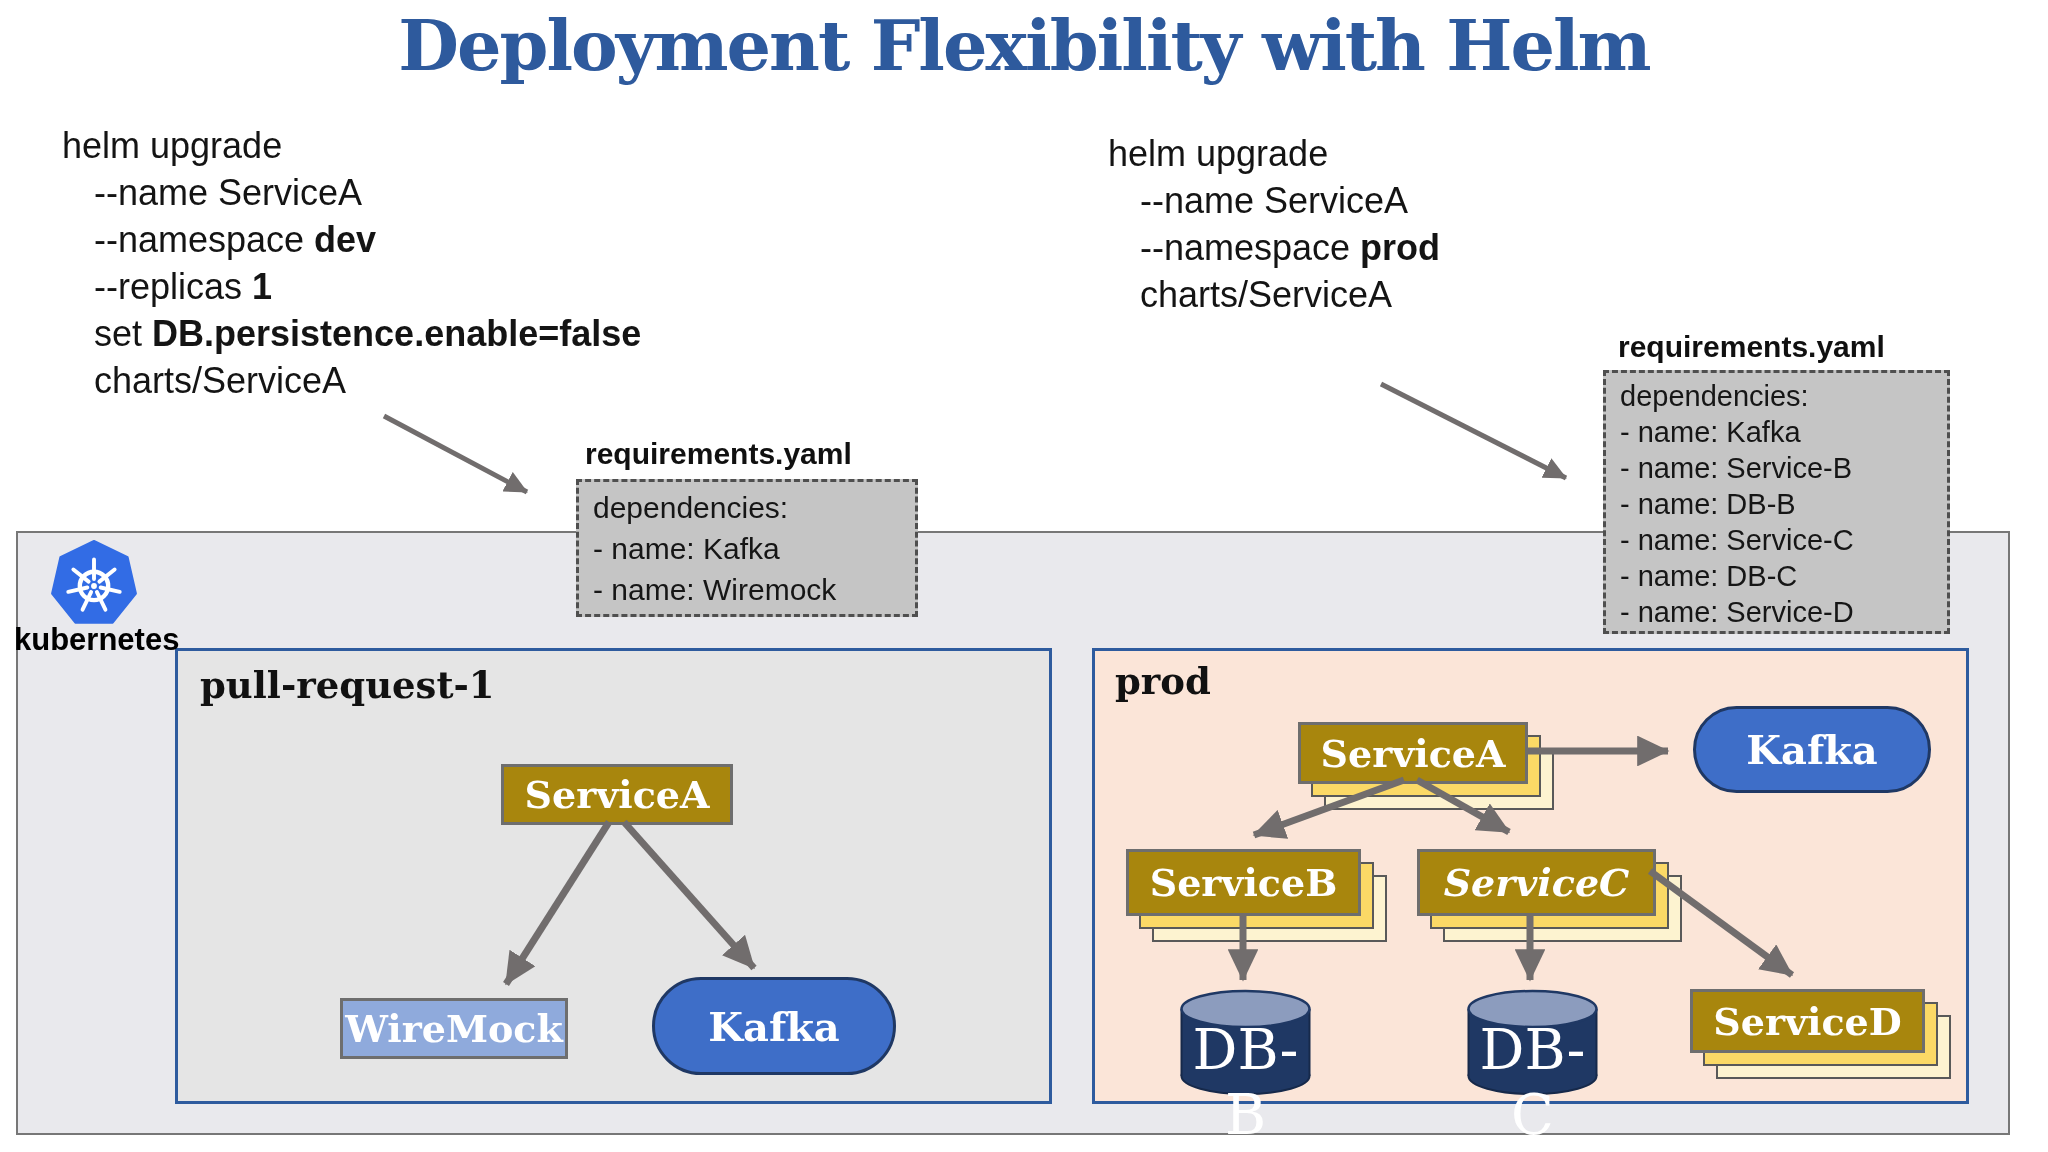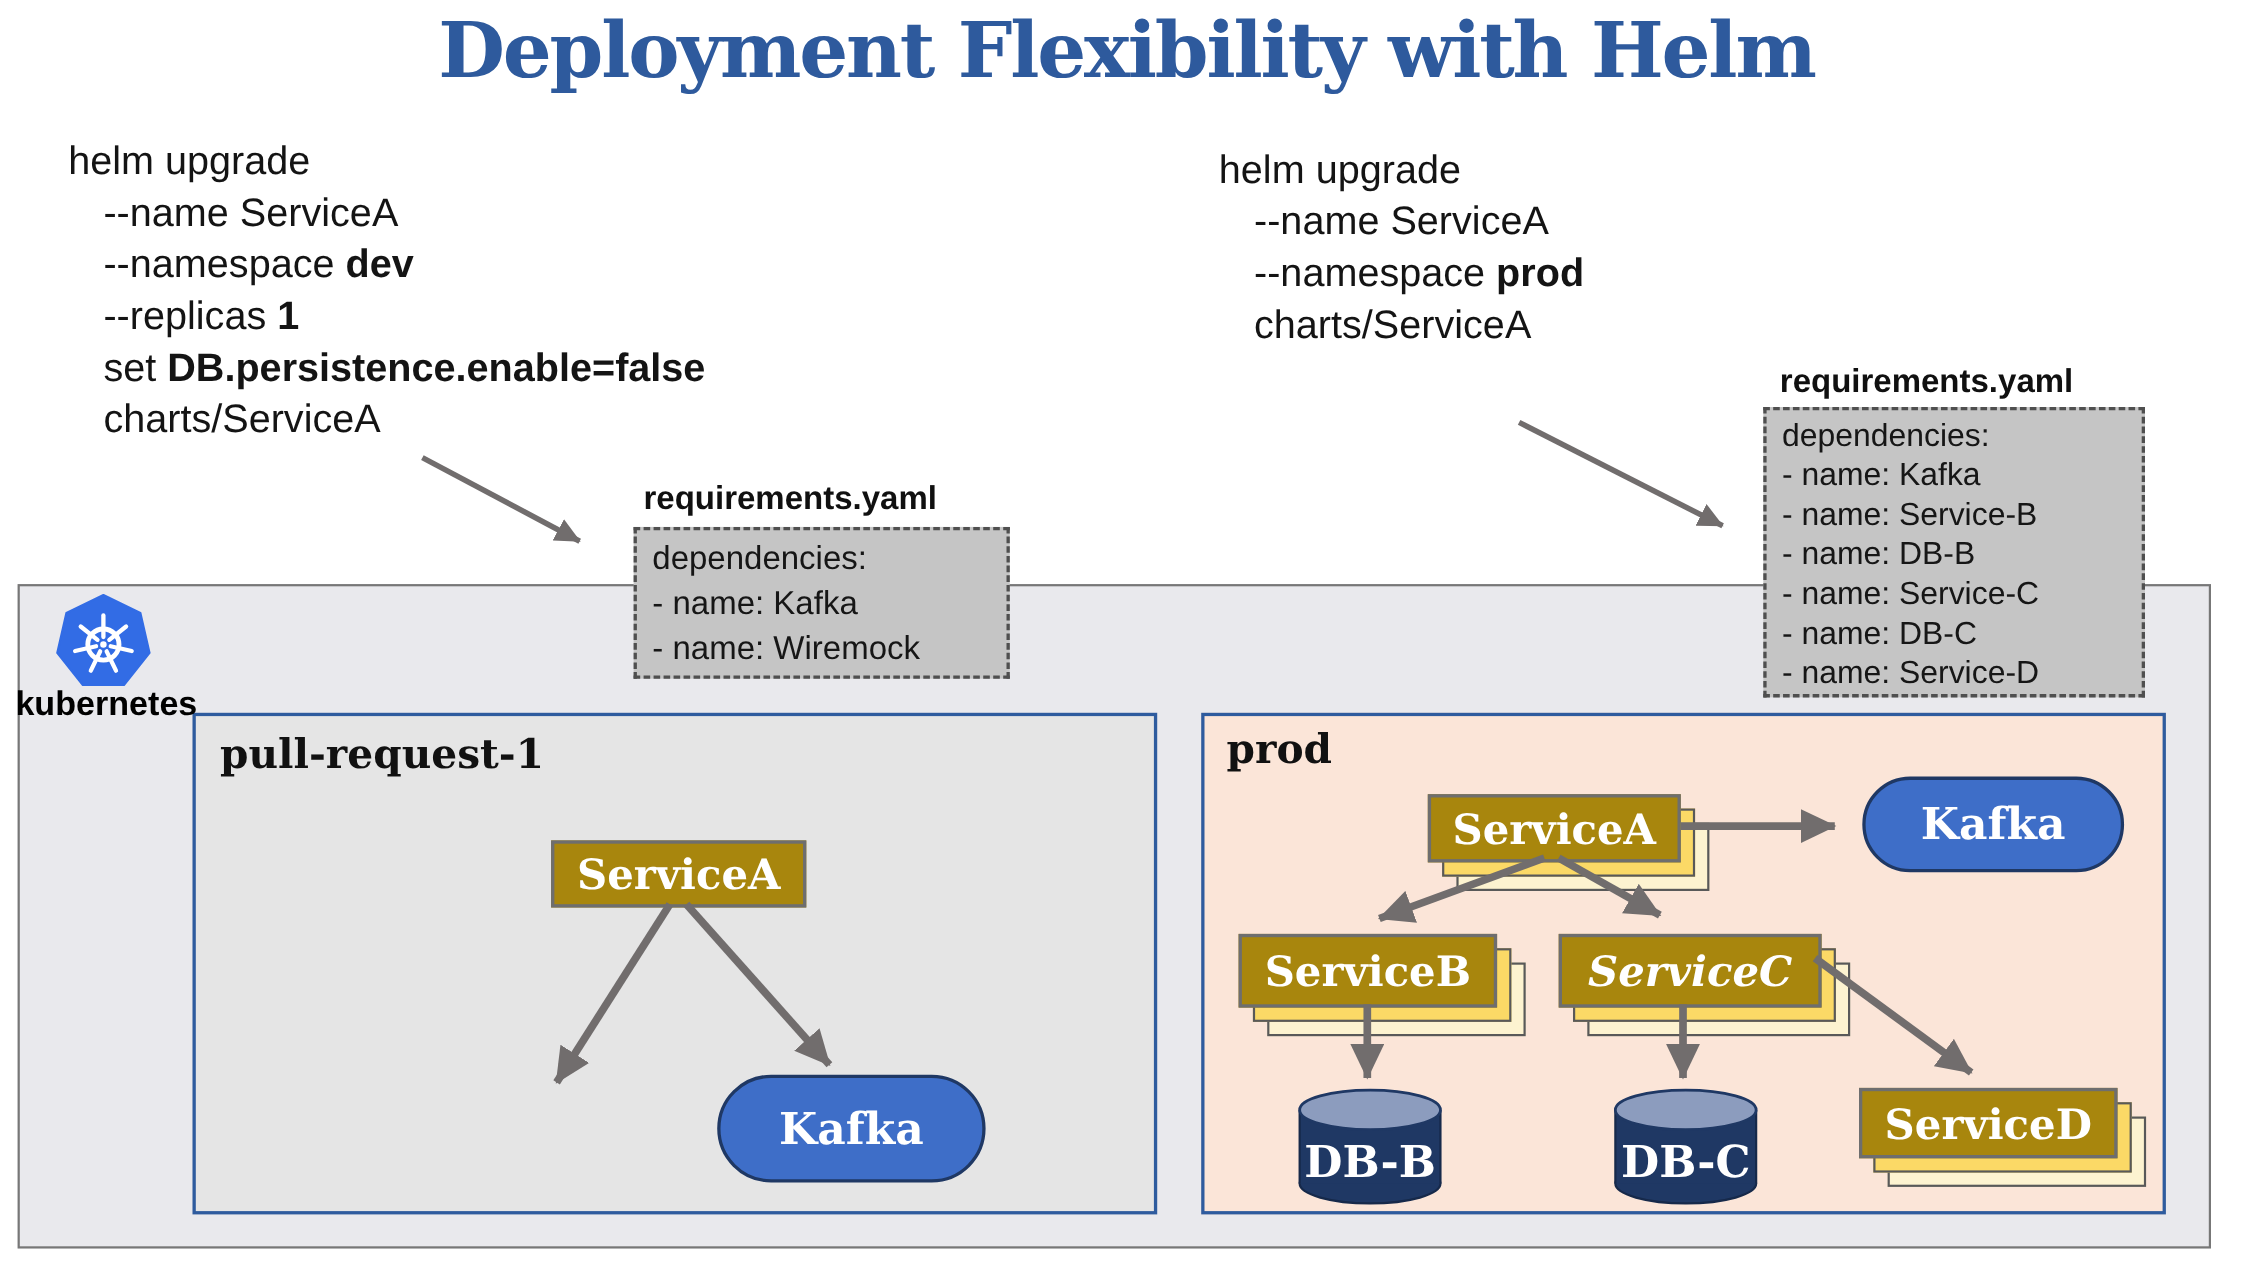--- a/index.html
+++ b/index.html
@@ -34,22 +34,22 @@
   .gold{background:#A8860D;border:3px solid #6E6E6E;font-size:38px;}
   .wm{background:#8FAADC;border:3px solid #6E6E6E;font-size:38px;}
   .kafka{background:#3E6EC8;border:3px solid #1F3864;border-radius:60px;font-size:40px;}
 
   .stack .lyr{position:absolute;box-sizing:border-box;}
   .l2{background:#FBD966;border:2px solid #595959;z-index:2;}
   .l3{background:#FDF3D0;border:2px solid #595959;z-index:1;}
   .stack .node{position:absolute;z-index:3;}
 
   .cyl{z-index:3;}
-  .cyl-label{position:absolute;top:46px;width:100%;text-align:center;
-             font-family:"DejaVu Serif",serif;font-weight:bold;font-size:40px;color:#ffffff;}
+  .cyl-label{position:absolute;top:30px;width:100%;text-align:center;
+             font-family:"DejaVu Serif",serif;font-weight:normal;font-size:56px;color:#ffffff;}
 
   #arrows{left:0;top:0;z-index:40;pointer-events:none;}
   .overlay{z-index:45;}
 </style>
 </head>
 <body>
 
 <div class="stage">
 
   <div class="abs title">Deployment Flexibility with Helm</div>
@@ -102,20 +102,21 @@
     <div>- name: Service-B</div>
     <div>- name: DB-B</div>
     <div>- name: Service-C</div>
     <div>- name: DB-C</div>
     <div>- name: Service-D</div>
   </div>
 
   <div class="abs ns-box" id="pr1-box" style="left:175px;top:648px;width:877px;height:456px;">
     <div class="abs ns-title" style="left:22px;top:12px;">pull-request-1</div>
     <div class="abs node gold" style="left:323px;top:113px;width:232px;height:61px;">ServiceA</div>
+    <div class="abs node wm" style="left:162px;top:347px;width:228px;height:61px;">WireMock</div>
     <div class="abs node kafka" style="left:474px;top:326px;width:244px;height:98px;">Kafka</div>
   </div>
 
   <div class="abs ns-box" id="prod-box" style="left:1092px;top:648px;width:877px;height:456px;">
     <div class="abs ns-title" style="left:20px;top:8px;">prod</div>
 
     <div class="abs stack" style="left:203px;top:71px;width:230px;height:62px;">
       <div class="lyr l3" style="left:26px;top:26px;width:230px;height:62px;"></div>
       <div class="lyr l2" style="left:13px;top:13px;width:230px;height:62px;"></div>
       <div class="node gold" style="left:0;top:0;width:230px;height:62px;">ServiceA</div>

